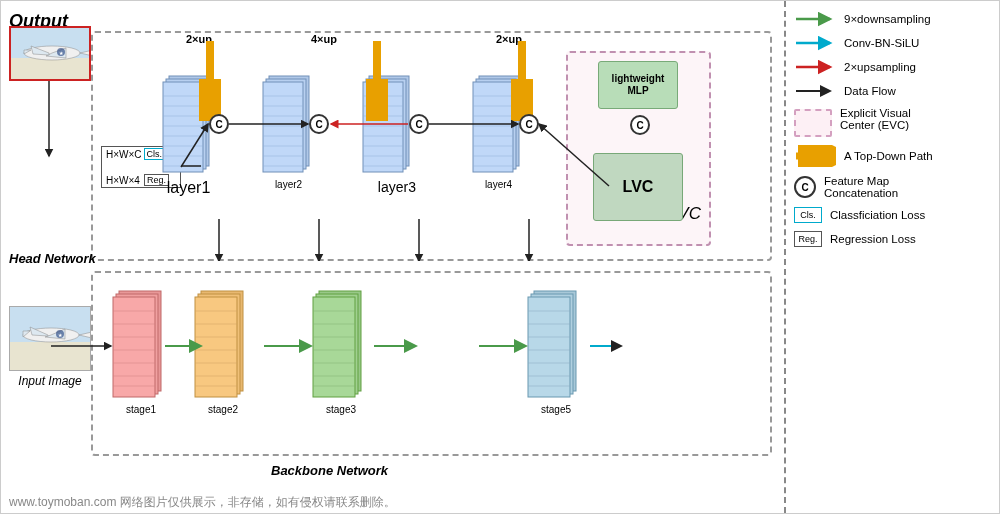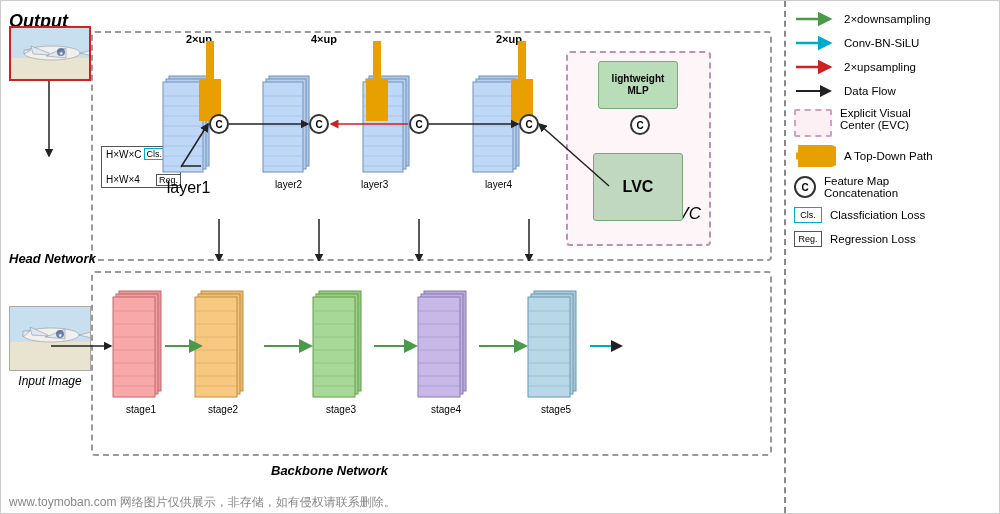--- a/index.html
+++ b/index.html
@@ -127,21 +127,21 @@
       </svg>
     </div>
 
     <div style="position:absolute; top:250px; left:8px; font-style:italic; font-weight:bold; font-size:13px;">Head Network</div>
 
     <div style="position:absolute; top:145px; left:100px; width:80px; height:42px; border:1.5px solid #555; background:#fff; display:flex; flex-direction:column; justify-content:center; padding:19px 4px; font-size:10px; z-index:2;">
       <div style="display:flex; align-items:center; gap:2px;">
         <span>H×W×C</span>
         <span style="border:1px solid #00aacc; padding:0 2px; font-size:9px;">Cls.</span>
       </div>
-      <div style="display:flex; align-items:flex-start; gap:16px; margin-top:14px;">
+      <div style="display:flex; align-items:center; gap:4px; margin-top:14px;">
         <span>H×W×4</span>
         <span style="border:1px solid #555; padding:0 2px; font-size:9px;">Reg.</span>
       </div>
     </div>
 
     <div style="position:absolute; top:32px; left:185px; font-size:11px; font-weight:bold;">2×up</div>
     <div style="position:absolute; top:32px; left:310px; font-size:11px; font-weight:bold;">4×up</div>
     <div style="position:absolute; top:32px; left:495px; font-size:11px; font-weight:bold;">2×up</div>
 
     <svg style="position:absolute; top:35px; left:198px; z-index:3;" width="22" height="85">
@@ -214,21 +214,21 @@
         <rect x="2" y="11" width="40" height="90" fill="#c0d8f8" stroke="#7090b8" stroke-width="1"></rect>
         <line x1="2" y1="25" x2="42" y2="25" stroke="#90b0d8" stroke-width="0.5"></line>
         <line x1="2" y1="35" x2="42" y2="35" stroke="#90b0d8" stroke-width="0.5"></line>
         <line x1="2" y1="45" x2="42" y2="45" stroke="#90b0d8" stroke-width="0.5"></line>
         <line x1="2" y1="55" x2="42" y2="55" stroke="#90b0d8" stroke-width="0.5"></line>
         <line x1="2" y1="65" x2="42" y2="65" stroke="#90b0d8" stroke-width="0.5"></line>
         <line x1="2" y1="75" x2="42" y2="75" stroke="#90b0d8" stroke-width="0.5"></line>
         <line x1="2" y1="85" x2="42" y2="85" stroke="#90b0d8" stroke-width="0.5"></line>
         <line x1="2" y1="95" x2="42" y2="95" stroke="#90b0d8" stroke-width="0.5"></line>
       </svg>
-      <div style="text-align:left; font-size:10px; margin-top:-5px;">layer3</div>
+      <div style="text-align:right; font-size:14px; margin-top:-5px;">layer3</div>
     </div>
 
     <div style="position:absolute; top:70px; left:470px; z-index:2;">
       <svg width="55" height="110">
         <rect x="8" y="5" width="40" height="90" fill="#b0c8e8" stroke="#7090b8" stroke-width="1"></rect>
         <rect x="5" y="8" width="40" height="90" fill="#b8d0f0" stroke="#7090b8" stroke-width="1"></rect>
         <rect x="2" y="11" width="40" height="90" fill="#c0d8f8" stroke="#7090b8" stroke-width="1"></rect>
         <line x1="2" y1="25" x2="42" y2="25" stroke="#90b0d8" stroke-width="0.5"></line>
         <line x1="2" y1="35" x2="42" y2="35" stroke="#90b0d8" stroke-width="0.5"></line>
         <line x1="2" y1="45" x2="42" y2="45" stroke="#90b0d8" stroke-width="0.5"></line>
@@ -335,35 +335,20 @@
         <line x1="2" y1="38" x2="44" y2="38" stroke="#80b070" stroke-width="0.5"></line>
         <line x1="2" y1="51" x2="44" y2="51" stroke="#80b070" stroke-width="0.5"></line>
         <line x1="2" y1="64" x2="44" y2="64" stroke="#80b070" stroke-width="0.5"></line>
         <line x1="2" y1="77" x2="44" y2="77" stroke="#80b070" stroke-width="0.5"></line>
         <line x1="2" y1="90" x2="44" y2="90" stroke="#80b070" stroke-width="0.5"></line>
         <line x1="2" y1="100" x2="44" y2="100" stroke="#80b070" stroke-width="0.5"></line>
       </svg>
       <div style="text-align:center; font-size:10px; margin-top:-5px;">stage3</div>
     </div>
 
-    <div style="position:absolute; top:285px; left:415px; z-index:2;">
-      <svg width="60" height="120">
-        <rect x="8" y="5" width="42" height="100" fill="#b8a8d8" stroke="#8878b0" stroke-width="1"></rect>
-        <rect x="5" y="8" width="42" height="100" fill="#c0b0e0" stroke="#8878b0" stroke-width="1"></rect>
-        <rect x="2" y="11" width="42" height="100" fill="#c8b8e8" stroke="#8878b0" stroke-width="1"></rect>
-        <line x1="2" y1="25" x2="44" y2="25" stroke="#9888c0" stroke-width="0.5"></line>
-        <line x1="2" y1="38" x2="44" y2="38" stroke="#9888c0" stroke-width="0.5"></line>
-        <line x1="2" y1="51" x2="44" y2="51" stroke="#9888c0" stroke-width="0.5"></line>
-        <line x1="2" y1="64" x2="44" y2="64" stroke="#9888c0" stroke-width="0.5"></line>
-        <line x1="2" y1="77" x2="44" y2="77" stroke="#9888c0" stroke-width="0.5"></line>
-        <line x1="2" y1="90" x2="44" y2="90" stroke="#9888c0" stroke-width="0.5"></line>
-        <line x1="2" y1="100" x2="44" y2="100" stroke="#9888c0" stroke-width="0.5"></line>
-      </svg>
-      <div style="text-align:center; font-size:10px; margin-top:-5px;">stage4</div>
-    </div>
 
     <div style="position:absolute; top:285px; left:525px; z-index:2;">
       <svg width="60" height="120">
         <rect x="8" y="5" width="42" height="100" fill="#a8c8d8" stroke="#6898b0" stroke-width="1"></rect>
         <rect x="5" y="8" width="42" height="100" fill="#b0d0e0" stroke="#6898b0" stroke-width="1"></rect>
         <rect x="2" y="11" width="42" height="100" fill="#b8d8e8" stroke="#6898b0" stroke-width="1"></rect>
         <line x1="2" y1="25" x2="44" y2="25" stroke="#88a8c0" stroke-width="0.5"></line>
         <line x1="2" y1="38" x2="44" y2="38" stroke="#88a8c0" stroke-width="0.5"></line>
         <line x1="2" y1="51" x2="44" y2="51" stroke="#88a8c0" stroke-width="0.5"></line>
         <line x1="2" y1="64" x2="44" y2="64" stroke="#88a8c0" stroke-width="0.5"></line>
@@ -439,21 +424,21 @@
 
     <div class="legend-item">
       <svg width="42" height="16">
         <defs>
           <marker id="lg1" markerWidth="6" markerHeight="6" refX="5" refY="3" orient="auto">
             <polygon points="0,0 6,3 0,6" fill="#4a9a4a"></polygon>
           </marker>
         </defs>
         <line x1="2" y1="8" x2="36" y2="8" stroke="#4a9a4a" stroke-width="2.5" marker-end="url(#lg1)"></line>
       </svg>
-      <span>2×downsampling</span>
+      <span>9×downsampling</span>
     </div>
 
     <div class="legend-item">
       <svg width="42" height="16">
         <defs>
           <marker id="lg2" markerWidth="6" markerHeight="6" refX="5" refY="3" orient="auto">
             <polygon points="0,0 6,3 0,6" fill="#00aacc"></polygon>
           </marker>
         </defs>
         <line x1="2" y1="8" x2="36" y2="8" stroke="#00aacc" stroke-width="2.5" marker-end="url(#lg2)"></line>

